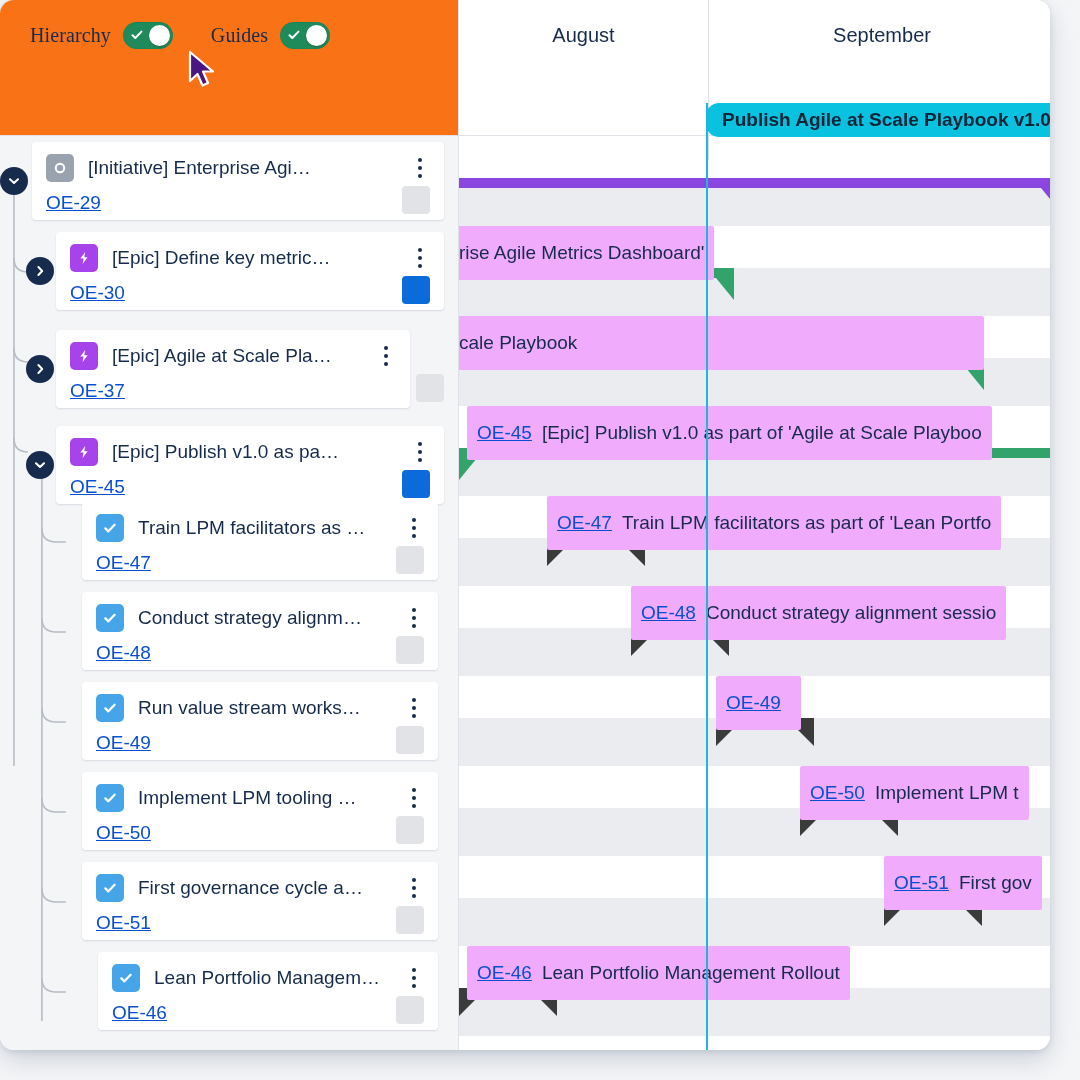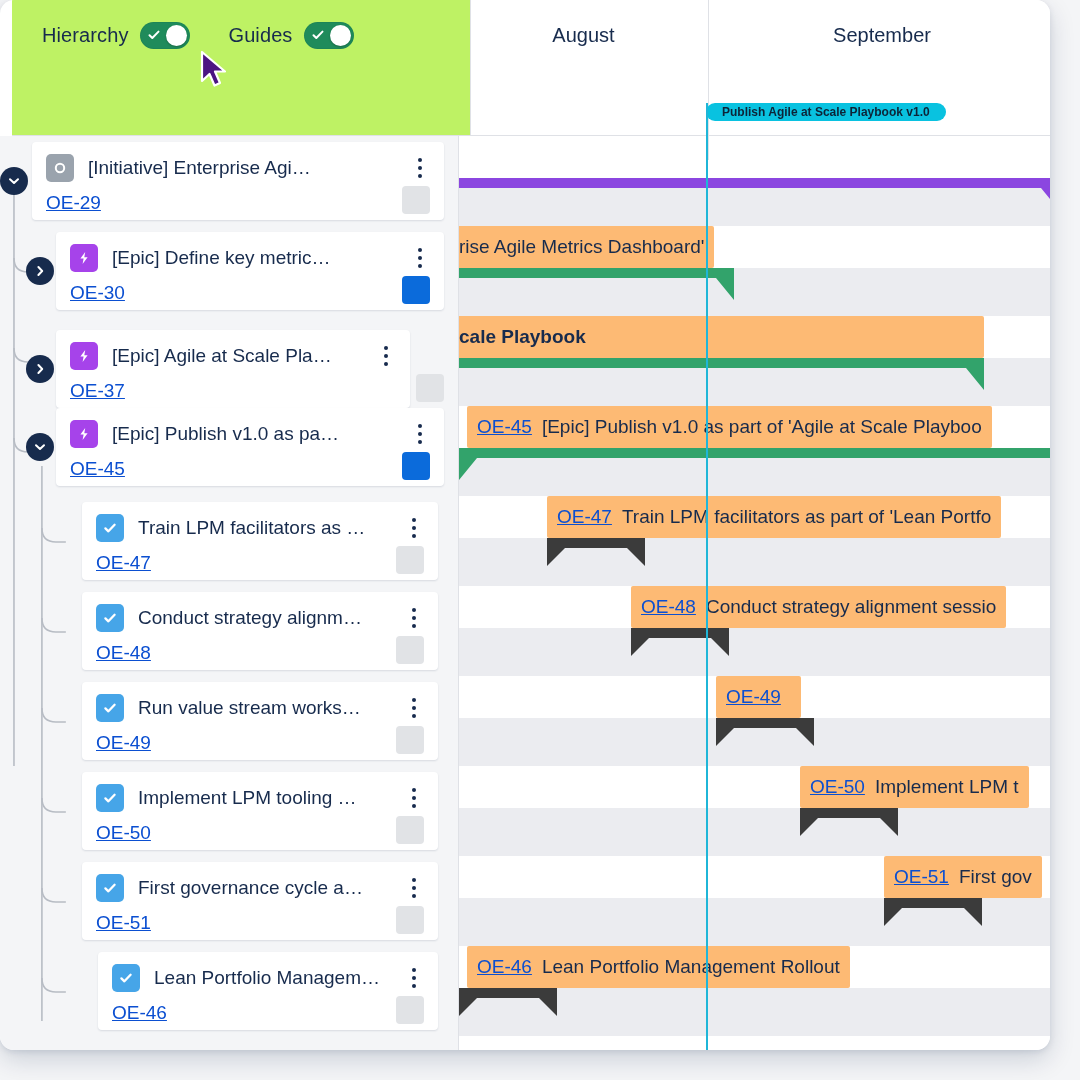--- a/index.html
+++ b/index.html
@@ -12,26 +12,27 @@
   .app{
     position:absolute;left:0;top:0;width:1050px;height:1050px;
     background:#ffffff;
     border-radius:14px;
     box-shadow:0 10px 26px rgba(9,30,66,.16), 0 2px 6px rgba(9,30,66,.10);
     overflow:hidden;
   }
 
   
   .toolbar{
-    position:absolute;left:12px;top:0;width:459px;height:136px;
-    background:#bef264;
+    position:absolute;left:0;top:0;width:459px;height:136px;
+    background:#f97316;
     border-right:1px solid #dfe1e6;
     border-bottom:1px solid #dfe1e6;
     box-sizing:border-box;
     z-index:9;
+    font-family:Liberation Serif, serif;
   }
   .toggle-group{
     position:absolute;top:22px;left:30px;
     display:flex;align-items:center;gap:38px;
   }
   .toggle-item{display:flex;align-items:center;gap:12px;}
   .toggle-label{
     font-size:20px;color:#172b4d;letter-spacing:.1px;
   }
   .switch{
@@ -59,24 +60,24 @@
   .month{
     position:absolute;top:0;height:160px;box-sizing:border-box;
     border-right:1px solid #dfe1e6;
   }
   .month-label{
     position:absolute;top:24px;width:100%;text-align:center;
     font-size:20px;color:#172b4d;
   }
   .milestone{
     position:absolute;
-    height:18px;border-radius:13px;background:#09c2e0;
+    height:34px;border-radius:13px;background:#09c2e0;
     display:flex;align-items:center;
     padding:0 16px;box-sizing:border-box;
-    font-size:12px;font-weight:bold;color:#0d2438;white-space:nowrap;
+    font-size:19px;font-weight:bold;color:#0d2438;white-space:nowrap;
   }
 
   
   .left-panel{
     position:absolute;left:0;top:136px;width:459px;bottom:0;
     background:#f4f5f7;
     border-right:1px solid #dfe1e6;
     box-sizing:border-box;
     overflow:hidden;
     z-index:7;
@@ -141,22 +142,22 @@
   .tl-row .band{
     position:absolute;left:0;right:0;top:0;height:42px;background:#ffffff;
   }
   .tl-row .body-bg{
     position:absolute;left:0;right:0;top:42px;bottom:0;background:#ebecf0;
   }
   .sep{
     position:absolute;left:0;right:0;top:0;height:1px;background:#b7bcc4;
   }
   .bar-label{
-    position:absolute;height:42px;display:flex;align-items:center;
-    background:#fdba74;padding:0 10px;box-sizing:border-box;
+    position:absolute;height:54px;display:flex;align-items:center;
+    background:#f0abfc;padding:0 10px;box-sizing:border-box;
     white-space:nowrap;font-size:19px;color:#172b4d;border-radius:2px;
     z-index:3;
     text-align:center;
   }
   .bar-label .k{color:#0b4fd1;text-decoration:underline;margin-right:10px;}
   .bar{
     position:absolute;z-index:2;
   }
   .guide{
     position:absolute;top:0;bottom:0;width:2px;background:#1fb6d8;z-index:5;
@@ -306,21 +307,21 @@
           <span class="swatch" style="background:#e1e3e6;right:-34px;"></span>
         </div>
       </div>
       <span class="chev" style="left:26px;top:31px;">
         <svg width="12" height="12" viewBox="0 0 12 12">
             <path d="M4.4 2 L8.2 6 L4.4 10" fill="none" stroke="#fff" stroke-width="2" stroke-linecap="round" stroke-linejoin="round"></path>
           </svg>
       </span>
     </div>
 
-    <div class="row" style="top:266px;padding-left:17px;">
+    <div class="row" style="top:284px;padding-left:17px;">
       <div class="card" style="left:56px;">
         <div class="card-top">
           <span class="type-icon ic-epic">
             <svg width="14" height="14" viewBox="0 0 14 14">
                 <path d="M8.2 1 L3.4 7.6 H6.6 L5.6 13 L10.6 6.2 H7.3 Z" fill="#ffffff"></path>
               </svg>
           </span>
           <span class="row-title">[Epic] Publish v1.0 as pa…</span>
           <span class="kebab">
               <i></i>
@@ -489,21 +490,21 @@
       <div class="band"></div>
       <div class="body-bg"></div>
       <div class="bar-label" style="left:-10px;top:0;">
         <span>rise Agile Metrics Dashboard'</span>
       </div>
       <svg class="bar" style="left:-10px;top:42px;width:285px;height:32px;" viewBox="0 0 285 32" preserveAspectRatio="none">
         <path d="M0 0 H285 V32 L267 10 H0 Z" fill="#32a36b"></path>
       </svg>
     </div>
 
-    <div class="tl-row" style="top:180px;font-weight:bold;">
+    <div class="tl-row" style="top:180px;">
       <div class="band"></div>
       <div class="body-bg"></div>
       <div class="bar-label" style="left:-10px;top:0;width:535px;">
         <span>cale Playbook</span>
       </div>
       <svg class="bar" style="left:-10px;top:42px;width:535px;height:32px;" viewBox="0 0 535 32" preserveAspectRatio="none">
         <path d="M0 0 H535 V32 L517 10 H0 Z" fill="#32a36b"></path>
       </svg>
     </div>
 

